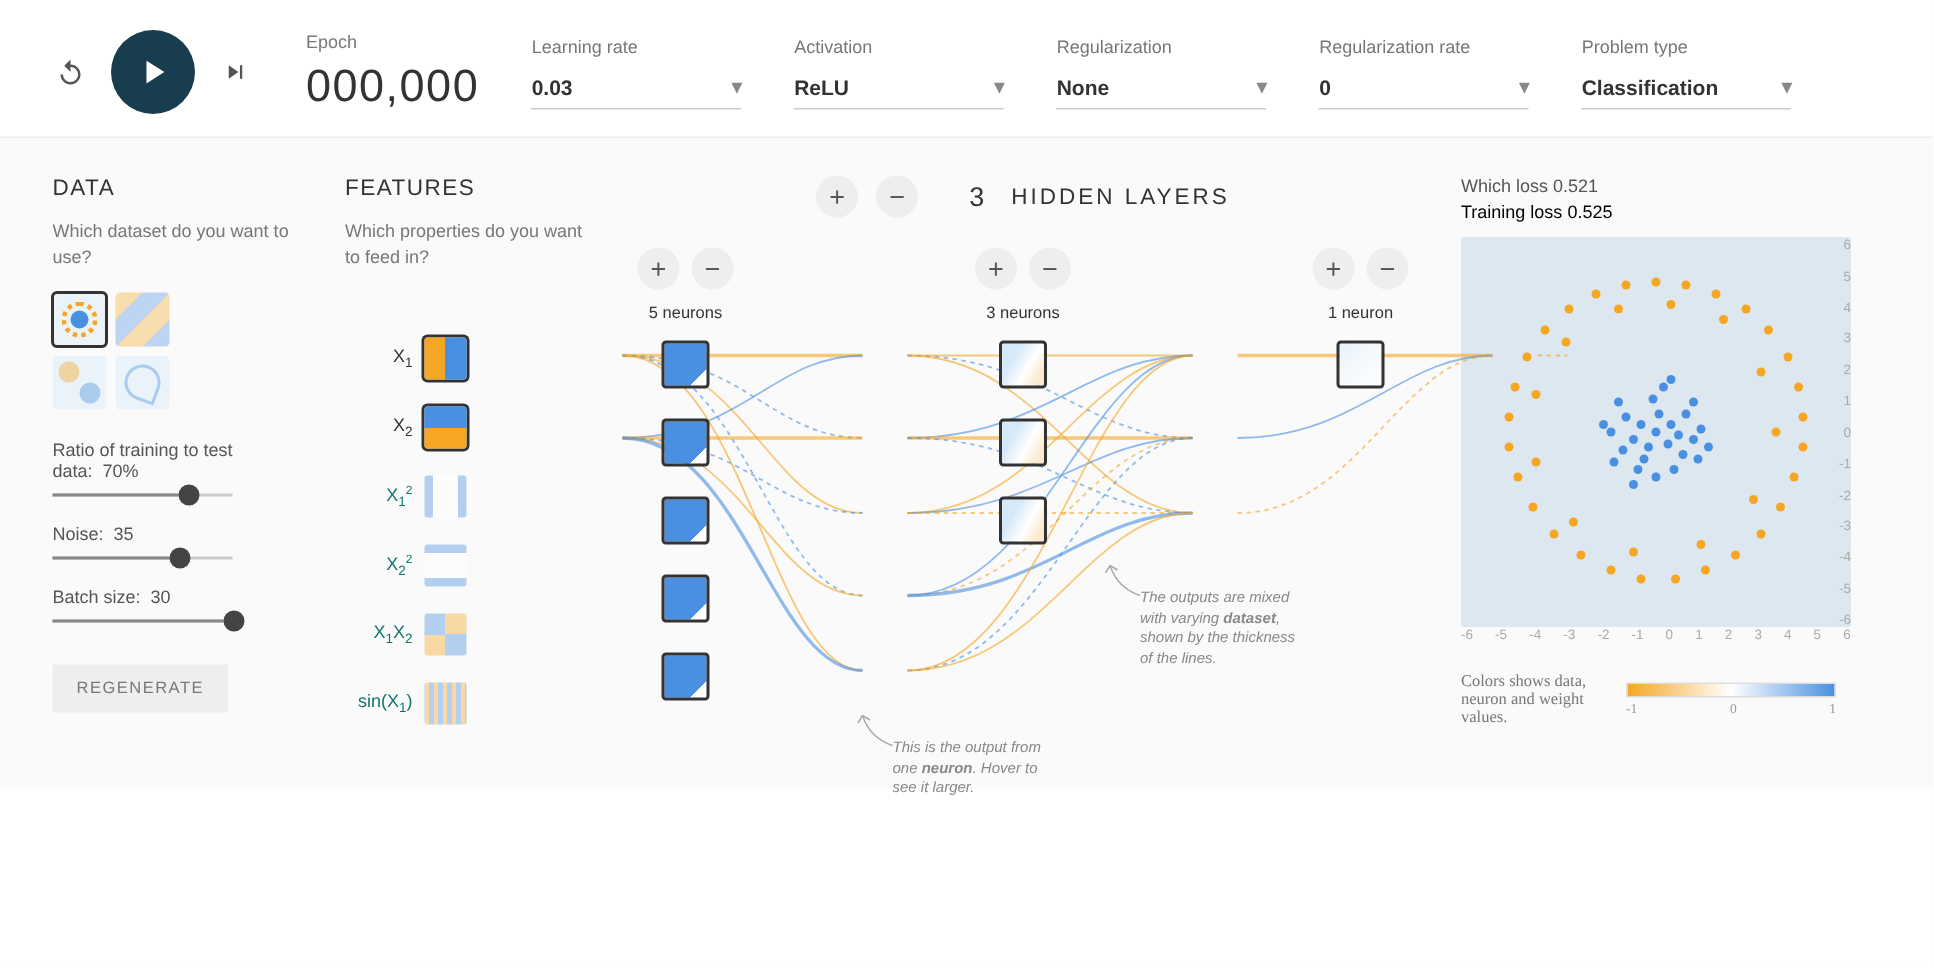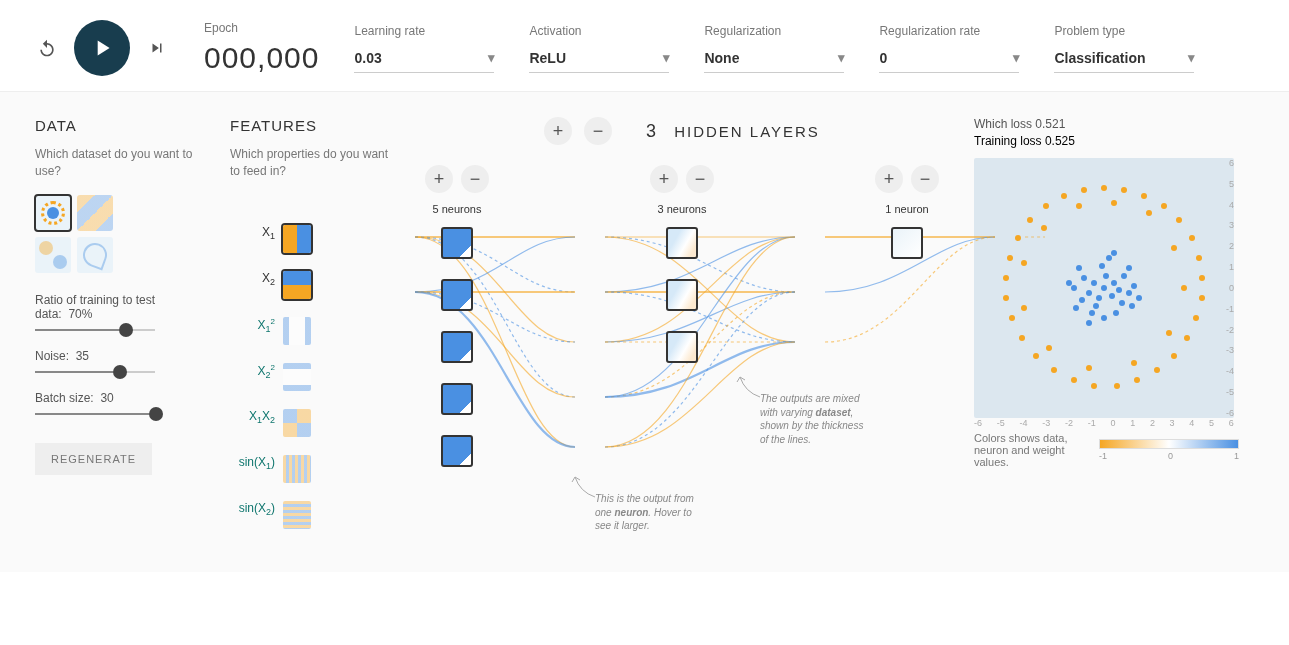--- a/index.html
+++ b/index.html
@@ -38,21 +38,21 @@
 
 .slider-group { margin-bottom: 18px; }
 .slider-label { font-size: 12px; color: #555; margin-bottom: 8px; }
 .slider { position: relative; height: 2px; background: #ccc; width: 120px; }
 .slider-fill { position: absolute; height: 2px; background: #888; left: 0; }
 .slider-thumb { position: absolute; top: -6px; width: 14px; height: 14px; border-radius: 50%; background: #444; cursor: pointer; }
 
 .regen-btn { background: #eee; color: #777; font-size: 11px; letter-spacing: 1px; padding: 10px 16px; border: none; cursor: pointer; margin-top: 10px; }
 
 
-.feature-row { display: flex; gap: 8px; margin-bottom: 18px; }
+.feature-row { display: flex; align-items: center; gap: 8px; margin-bottom: 18px; }
 .feat-label { width: 45px; text-align: right; font-size: 12px; color: #0f766e; }
 .feat-label.active { color: #333; }
 .feat-thumb { width: 28px; height: 28px; border-radius: 2px; cursor: pointer; }
 .feat-thumb.active { box-shadow: 0 0 0 2px #333; }
 .t-x1 { background: linear-gradient(90deg,#f5a623 0 50%,#4a90e2 50% 100%); }
 .t-x2 { background: linear-gradient(180deg,#4a90e2 0 50%,#f5a623 50% 100%); }
 .t-sq1 { background: linear-gradient(90deg,#4a90e2 0 20%,#fff 20% 80%,#4a90e2 80% 100%); opacity:.4;}
 .t-sq2 { background: linear-gradient(180deg,#4a90e2 0 20%,#fff 20% 80%,#4a90e2 80% 100%); opacity:.4;}
 .t-x1x2 { background: conic-gradient(#f5a623 0 90deg,#4a90e2 90deg 180deg,#f5a623 180deg 270deg,#4a90e2 270deg 360deg); opacity:.4;}
 .t-sin1 { background: repeating-linear-gradient(90deg,#f5a623 0 3px,#4a90e2 3px 6px); opacity:.4;}
@@ -85,21 +85,21 @@
 .link-thick { stroke-width: 2.2; }
 
 
 .loss-row { font-size: 12px; color: #555; margin-bottom: 3px; }
 .heatmap { width: 260px; height: 260px; background: #dce7ef; margin-top: 10px; position: relative; border-radius: 2px; }
 .axis-x { bottom: -15px; width: 260px; display: flex; justify-content: space-between; }
 .axis-y { right: -15px; height: 260px; display: flex; flex-direction: column; justify-content: space-between; align-items: flex-end; }
 .ax-tick { font-size: 9px; color: #aaa; }
 .points { position: absolute; inset: 0; }
 
-.legend-box { display: flex; align-items: center; gap: 15px; margin-top: 14px; font-size: 11px; color: #777; }
+.legend-box { display: flex; align-items: center; margin-top: 30px; font-size: 11px; color: #777; font-family: Liberation Serif, serif; }
 .gradient-bar { width: 140px; height: 10px; background: linear-gradient(90deg,#f5a623,#fff,#4a90e2); border: 1px solid #ddd; position: relative; }
 .gticks { display:flex; justify-content:space-between; font-size:9px; color:#999; margin-top:2px; }
 
 sub { font-size: 9px; }
 </style>
 </head>
 <body>
 
 <div class="top">
   <div class="play-group">
@@ -232,24 +232,20 @@
       <span class="feat-label">X<sub>2</sub><sup style="font-size:8px">2</sup></span>
       <div class="feat-thumb t-sq2"></div>
     </div>
     <div class="feature-row">
       <span class="feat-label">X<sub>1</sub>X<sub>2</sub></span>
       <div class="feat-thumb t-x1x2"></div>
     </div>
     <div class="feature-row">
       <span class="feat-label">sin(X<sub>1</sub>)</span>
       <div class="feat-thumb t-sin1"></div>
-    </div>
-    <div class="feature-row">
-      <span class="feat-label">sin(X<sub>2</sub>)</span>
-      <div class="feat-thumb t-sin2"></div>
     </div>
   </div>
 
   <div class="network">
     <div class="net-header">
       <button class="round-btn">+</button>
       <button class="round-btn">−</button>
       <span style="width:10px"></span>
       <span class="hlayer-count">3</span>
       <span class="hlayer-label">HIDDEN LAYERS</span>

